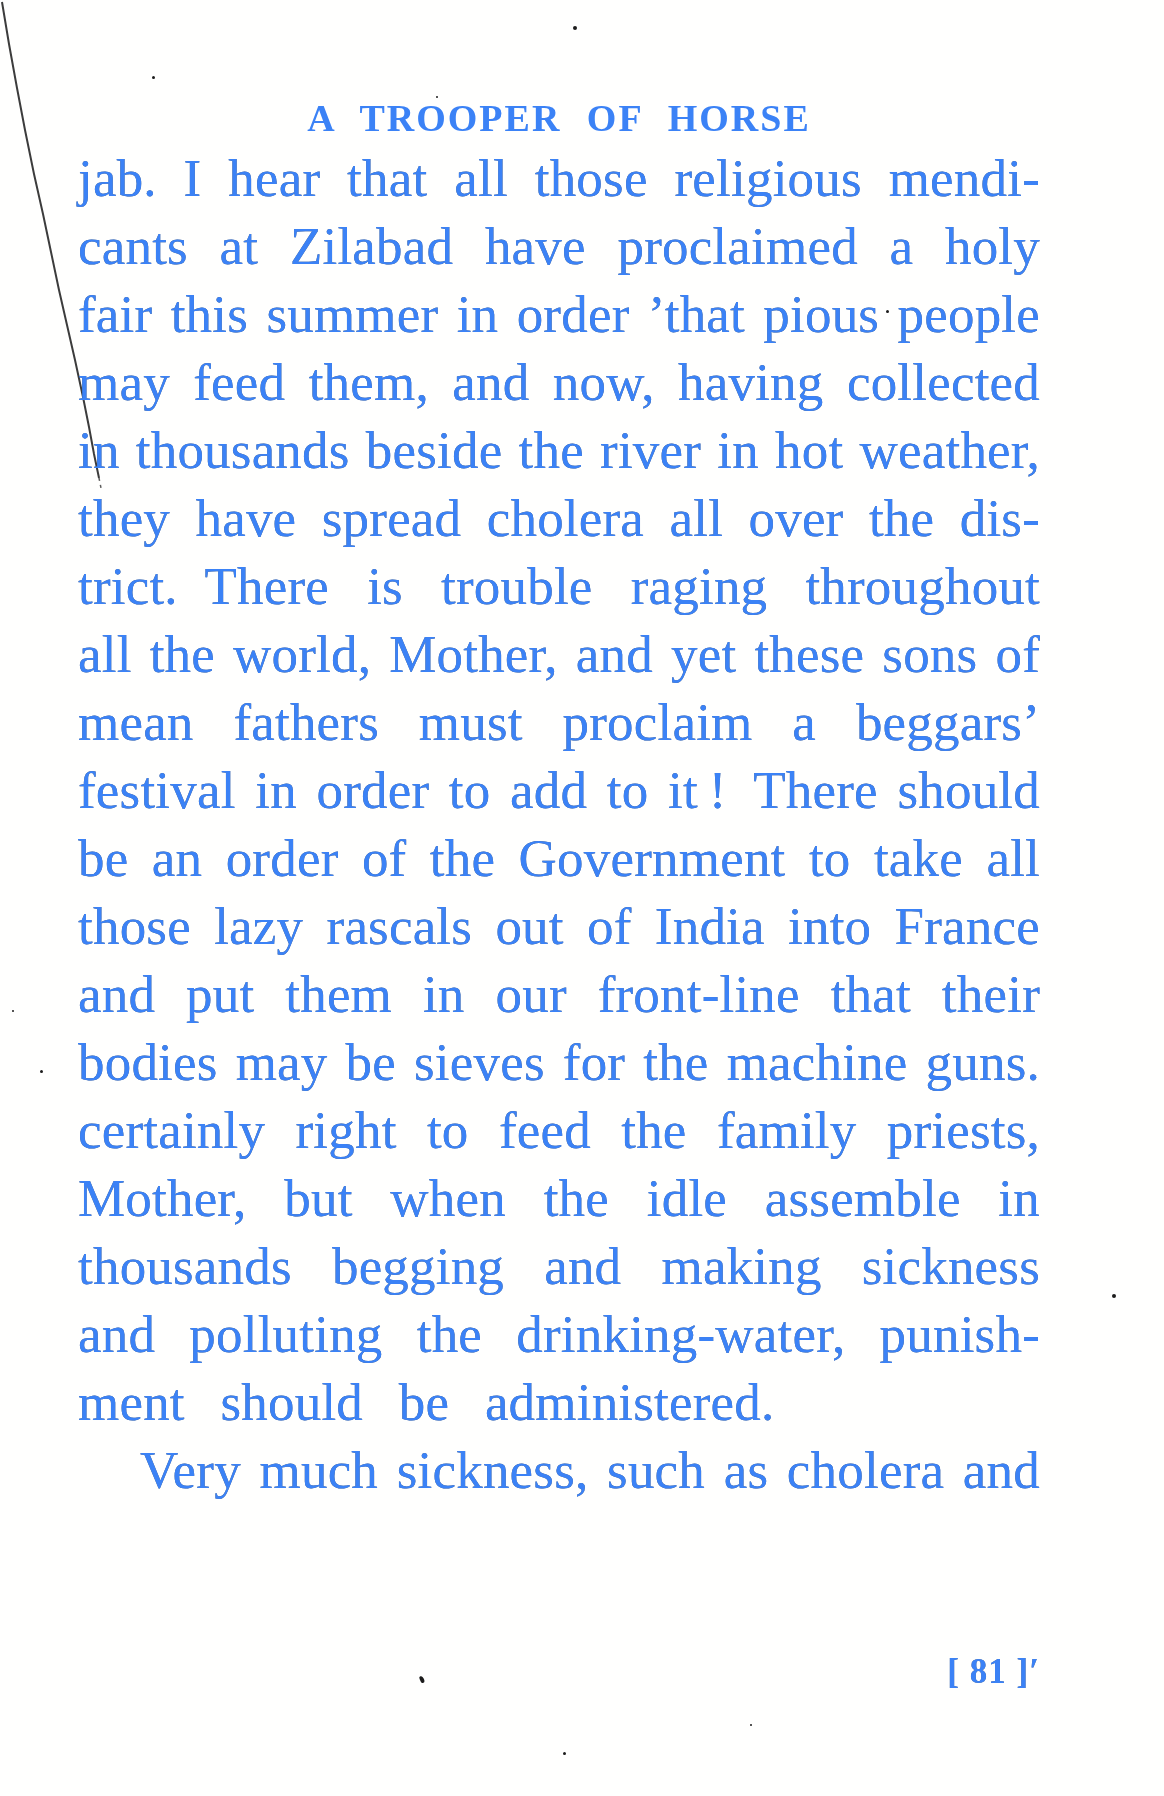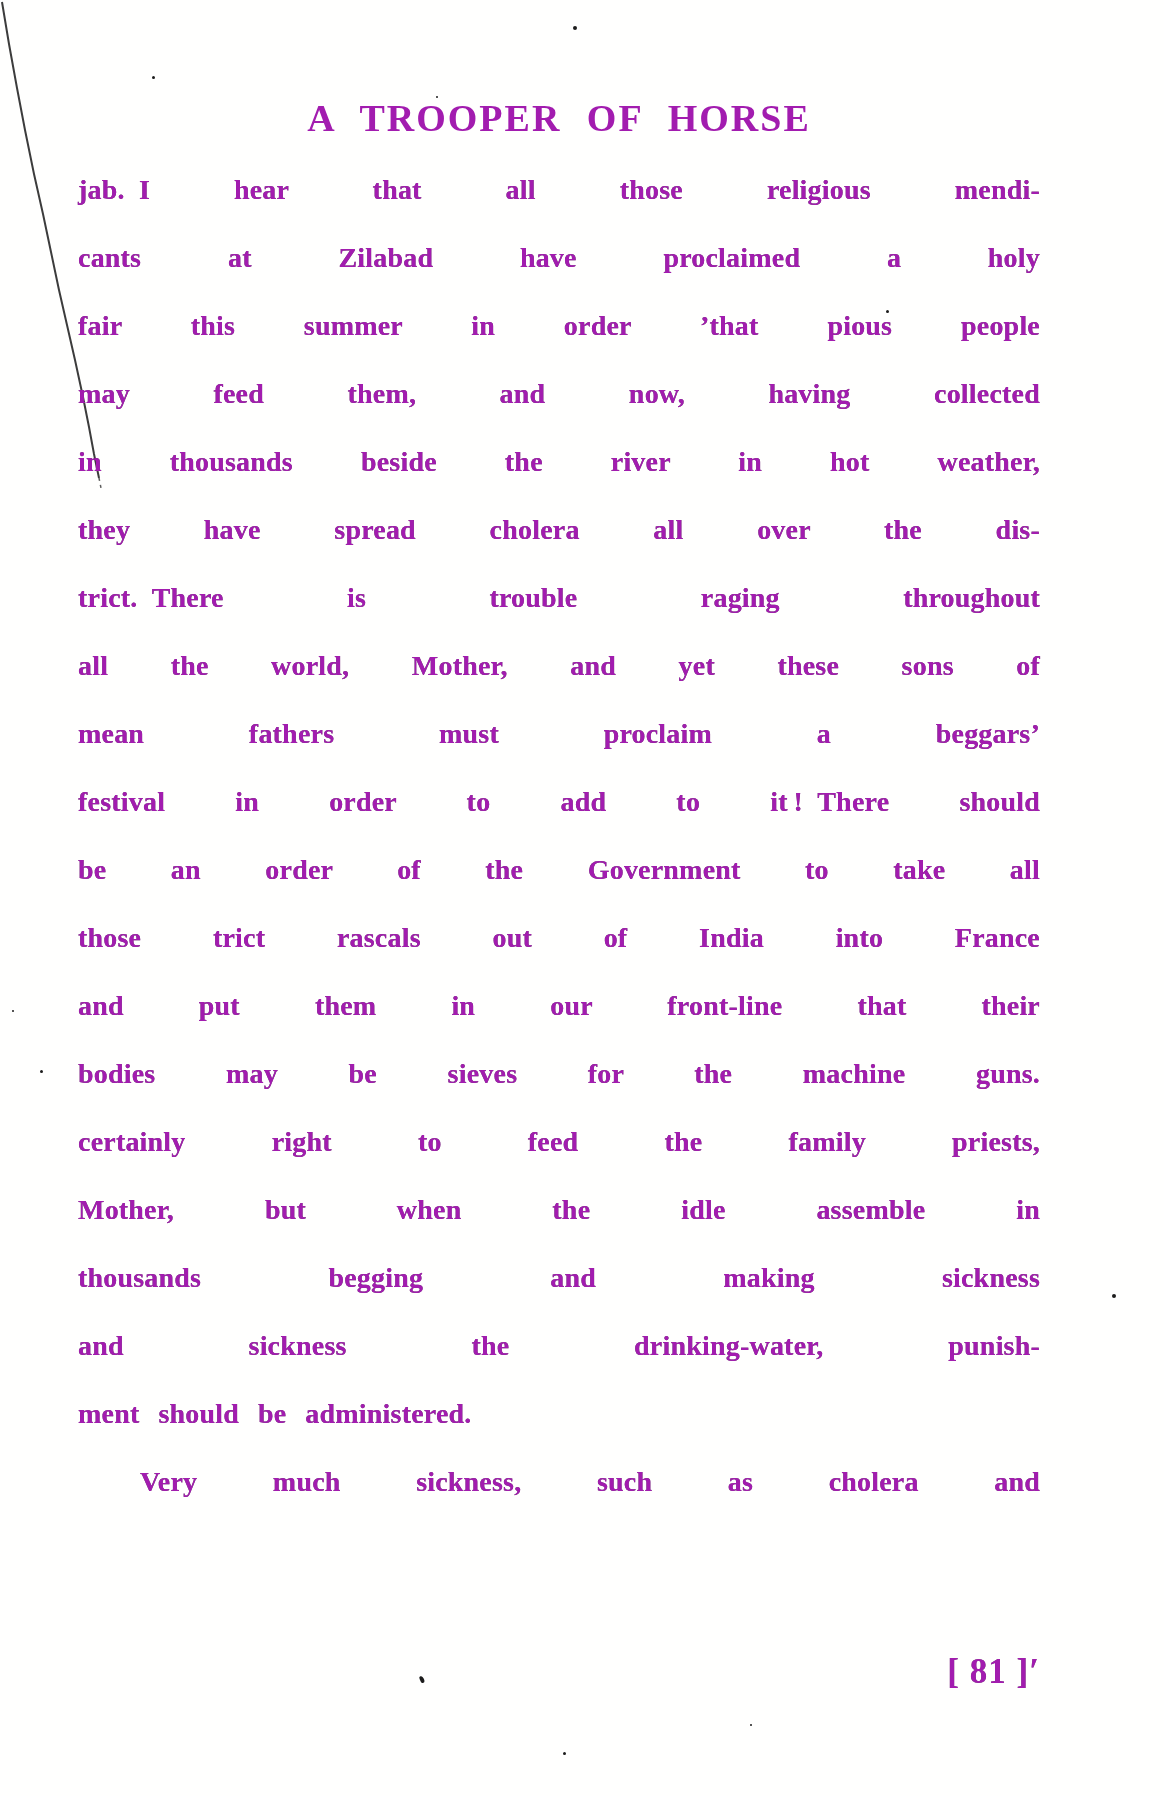--- a/index.html
+++ b/index.html
@@ -7,41 +7,41 @@
     padding: 0;
     background: #ffffff;
   }
   .page {
     position: relative;
     width: 1164px;
     height: 1796px;
     background: #fffffe;
     overflow: hidden;
     font-family: "Liberation Serif", "DejaVu Serif", serif;
-    color: #a21caf;
+    color: #3b82f6;
   }
   .running-head {
     position: absolute;
     left: 78px;
     top: 96px;
     width: 962px;
     text-align: center;
     font-size: 38px;
     font-weight: 700;
     letter-spacing: 2px;
     word-spacing: 14px;
     white-space: nowrap;
   }
   .body-text {
     position: absolute;
     left: 78px;
-    top: 156px;
+    top: 144px;
     width: 962px;
-    font-size: 28px;
-    font-weight: 700;
+    font-size: 53px;
+    font-weight: 400;
     line-height: 68px;
     letter-spacing: 0.2px;
   }
   .line {
     text-align: justify;
     text-align-last: justify;
     text-justify: inter-word;
     height: 68px;
     overflow: visible;
     text-shadow: 0 0 0.5px rgba(10,10,10,0.65);
@@ -92,27 +92,27 @@
       <div class="line">cants at Zilabad have proclaimed a holy</div>
       <div class="line">fair this summer in order ’that pious people</div>
       <div class="line">may feed them, and now, having collected</div>
       <div class="line">in thousands beside the river in hot weather,</div>
       <div class="line">they have spread cholera all over the dis-</div>
       <div class="line">trict. There is trouble raging throughout</div>
       <div class="line">all the world, Mother, and yet these sons of</div>
       <div class="line">mean fathers must proclaim a beggars’</div>
       <div class="line">festival in order to add to it ! There should</div>
       <div class="line">be an order of the Government to take all</div>
-      <div class="line">those trict rascals out of India into France</div>
+      <div class="line">those lazy rascals out of India into France</div>
       <div class="line">and put them in our front-line that their</div>
       <div class="line">bodies may be sieves for the machine guns.</div>
       <div class="line">certainly right to feed the family priests,</div>
       <div class="line">Mother, but when the idle assemble in</div>
       <div class="line">thousands begging and making sickness</div>
-      <div class="line">and sickness the drinking-water, punish-</div>
+      <div class="line">and polluting the drinking-water, punish-</div>
       <div class="line no-just">ment should be administered.</div>
       <div class="line" style="text-indent: 62px;">Very much sickness, such as cholera and</div>
     </div>
 
   <div class="folio">[ 81 ]′</div>
 
   <div class="speck" style="left:573px; top:26px; width:4px; height:4px;"></div>
   <div class="speck" style="left:436px; top:96px; width:2px; height:2px;"></div>
   <div class="speck" style="left:152px; top:76px; width:3px; height:3px;"></div>
   <div class="speck" style="left:886px; top:310px; width:3px; height:3px;"></div>

